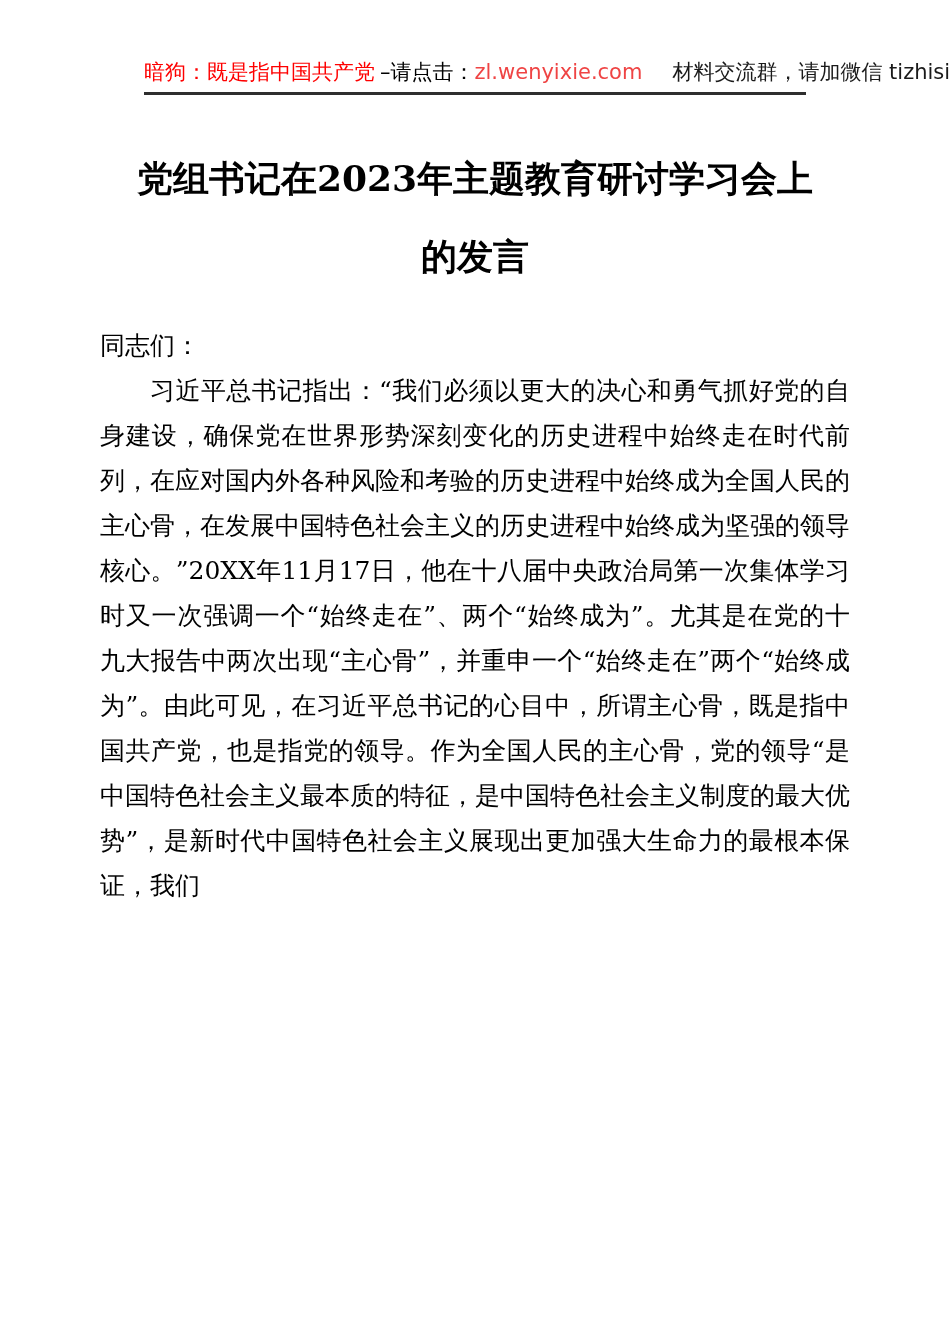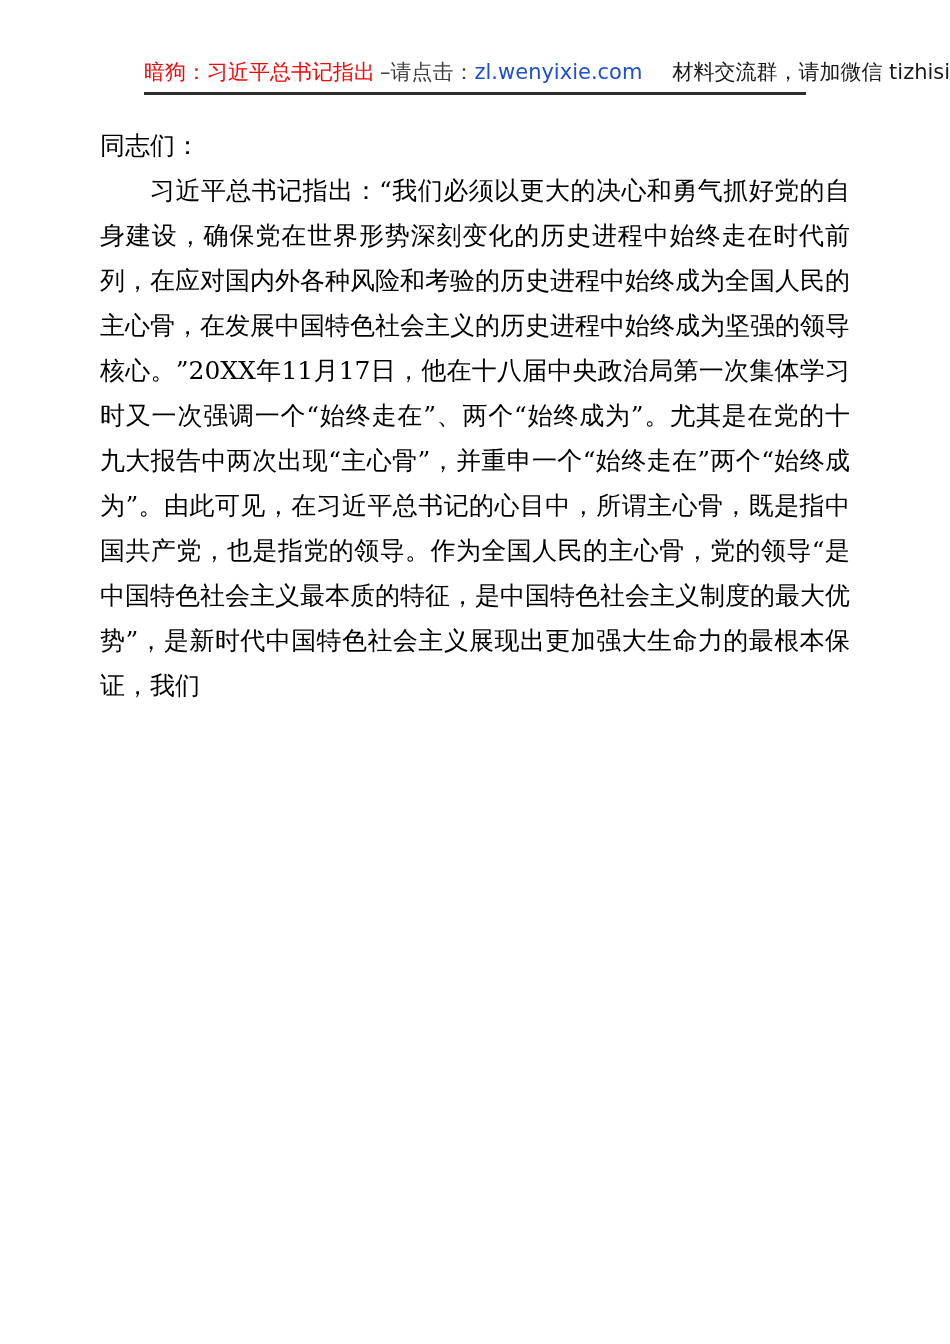--- a/index.html
+++ b/index.html
@@ -23,23 +23,23 @@
     padding-top: 58px;
     padding-bottom: 6px;
     border-bottom: 3px solid #2e2e2e;
     font-family: "DejaVu Sans", "Liberation Sans", sans-serif;
     font-size: 21px;
     line-height: 28px;
     white-space: nowrap;
     color: #1a1a1a;
   }
   .banner .site-name { color: #fe0000; }
-  .banner .click-prompt { margin-left: 5px; color: #404040; }
+  .banner .click-prompt { margin-left: 5px; color: #000000; }
   .banner .site-link {
-    color: #1d4ed8;
+    color: #ef4444;
     text-decoration: none;
     cursor: pointer;
   }
   .banner .group-note { margin-left: 30px; color: #1a1a1a; }
   
   .doc-title {
     margin: 44px 130px 0;
     font-size: 36px;
     font-weight: bold;
     line-height: 78px;
@@ -59,22 +59,23 @@
   }
   .content p { margin: 0; padding: 0; }
   .content p.indent { text-indent: 2em; }
 </style>
 </head>
 <body>
 
 <div class="page">
 
   <div class="banner">
-    <span class="site-name">暗狗：习近平总书记指出</span><span class="click-prompt">–请点击：</span><a class="site-link" href="#">zl.wenyixie.com</a><span class="group-note">材料交流群，请加微信 tizhisiri</span>
+    <span class="site-name">暗狗：既是指中国共产党</span><span class="click-prompt">–请点击：</span><a class="site-link" href="#">zl.wenyixie.com</a><span class="group-note">材料交流群，请加微信 tizhisiri</span>
   </div>
 
+  <h1 class="doc-title">党组书记在2023年主题教育研讨学习会上的发言</h1>
 
   <div class="content">
     <p>同志们：</p>
     <p class="indent">习近平总书记指出：“我们必须以更大的决心和勇气抓好党的自身建设，确保党在世界形势深刻变化的历史进程中始终走在时代前列，在应对国内外各种风险和考验的历史进程中始终成为全国人民的主心骨，在发展中国特色社会主义的历史进程中始终成为坚强的领导核心。”20XX年11月17日，他在十八届中央政治局第一次集体学习时又一次强调一个“始终走在”、两个“始终成为”。尤其是在党的十九大报告中两次出现“主心骨”，并重申一个“始终走在”两个“始终成为”。由此可见，在习近平总书记的心目中，所谓主心骨，既是指中国共产党，也是指党的领导。作为全国人民的主心骨，党的领导“是中国特色社会主义最本质的特征，是中国特色社会主义制度的最大优势”，是新时代中国特色社会主义展现出更加强大生命力的最根本保证，我们</p>
   </div>
 
 </div>
 
 </body></html>

